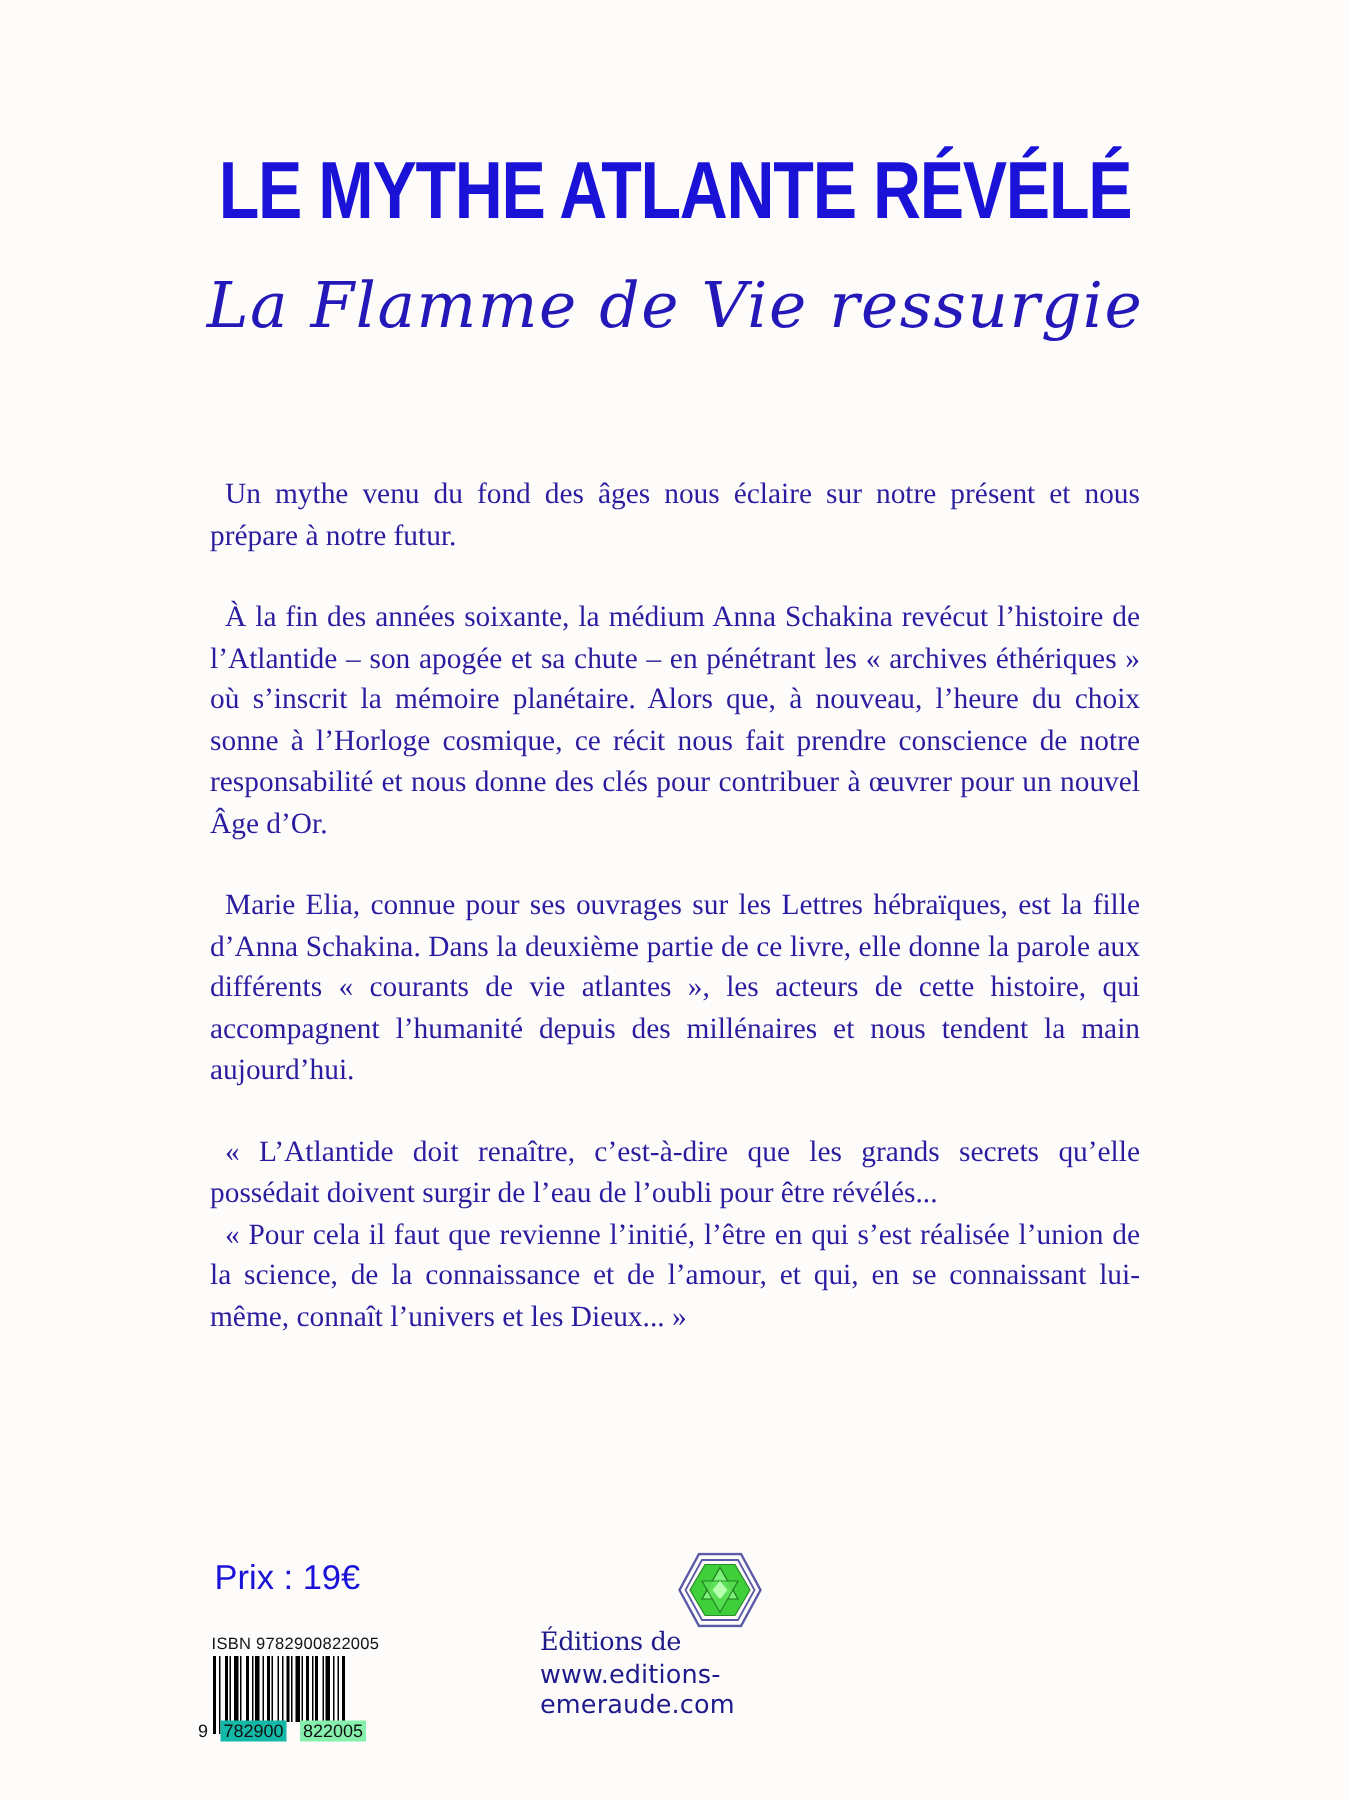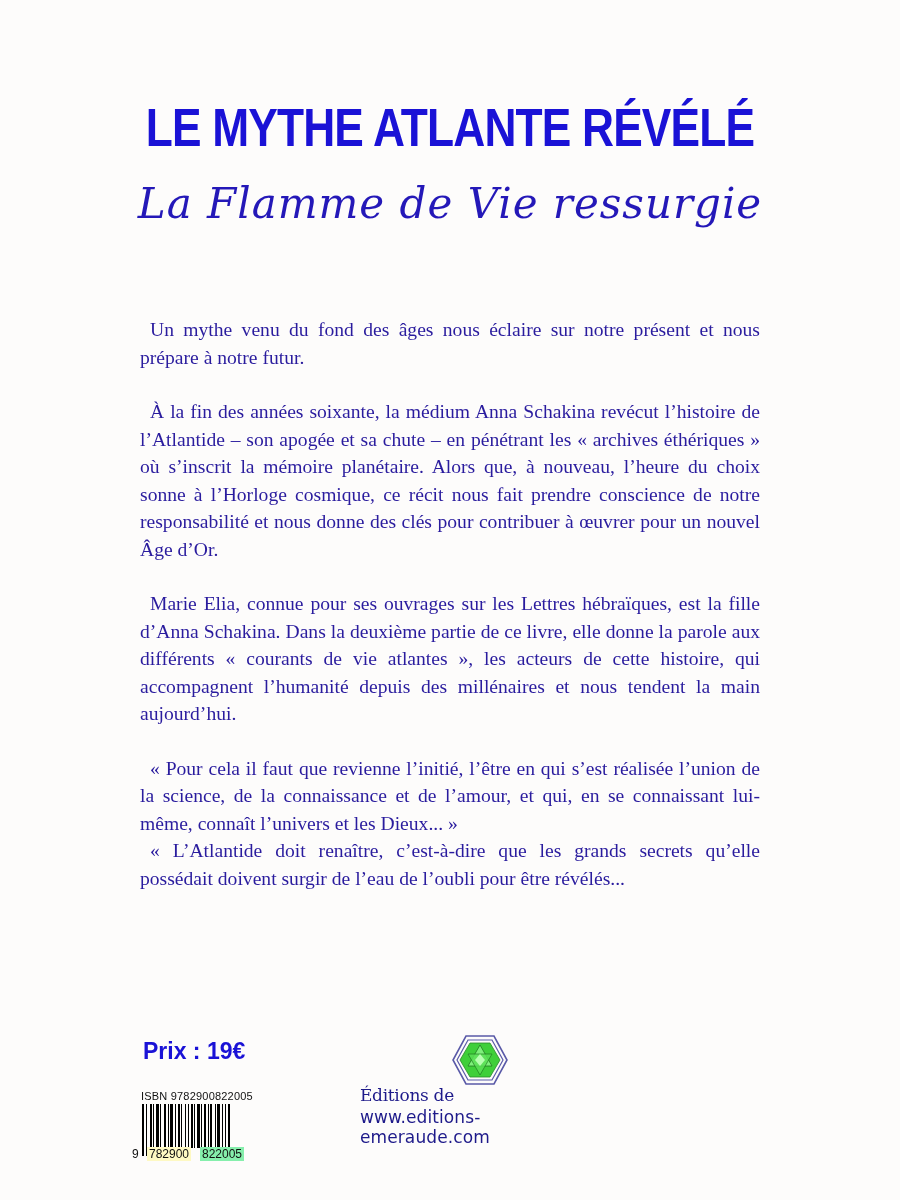--- a/index.html
+++ b/index.html
@@ -20,40 +20,40 @@
   }
   .body {
     position: absolute; left: 140px; top: 316px; width: 620px;
     font-family: Liberation Serif, serif; font-size: 19.6px; line-height: 27.5px;
     color: #2a1c9e; text-align: justify;
   }
   .body p { margin: 0 0 27px 0; }
   .body p.quote { margin: 0; }
   .indent { text-indent: 10px; }
   .price {
-    position: absolute; left: 143px; top: 1038px; font-weight: bold; font-size: 23px; color: #1a12d6;
+    position: absolute; left: 143px; top: 1038px; font-weight: normal; font-size: 23px; color: #1a12d6;
     font-family: "Liberation Sans", sans-serif;
   }
   .isbn-label {
     position: absolute; left: 141px; top: 1090px; font-size: 11px; color: #111; letter-spacing: 0.2px;
     font-family: "Liberation Sans", sans-serif;
     text-align: right;
   }
   .barcode {
     position: absolute; left: 142px; top: 1104px; width: 108px; height: 50px;
     display: flex; align-items: flex-start;
   }
   .barcode span { display: block; background: #000; height: 44px; }
   .barcode span.guard { height: 52px; }
   .barcode-digits {
     position: absolute; left: 132px; top: 1147px; font-size: 12px; color: #111;
     font-family: "Liberation Sans", sans-serif; background: transparent; width: 125px;
   }
   .barcode-digits .d1 { position: absolute; left: 0; }
-  .barcode-digits .d2 { position: absolute; left: 15px; background: #fef9c3; padding: 0 2px; }
+  .barcode-digits .d2 { position: absolute; left: 15px; background: #14b8a6; padding: 0 2px; }
   .barcode-digits .d3 { position: absolute; left: 68px; background: #86efac; padding: 0 2px; }
   .logo {
     position: absolute; left: 360px; top: 1035px; width: 240px; text-align: left;
   }
   .logo svg { display: block; margin: 0 auto; }
   .pub-line1 {
     font-family: "DejaVu Serif", serif; color: #1e1a8a; font-size: 17px; line-height: 18px; margin-top: 1px;
     letter-spacing: -0.3px;
   }
   .pub-line2 {
@@ -67,22 +67,22 @@
 </head>
 <body>
 
 <div class="title">LE MYTHE ATLANTE RÉVÉLÉ</div>
 <div class="subtitle">La Flamme de Vie ressurgie</div>
 
 <div class="body">
   <p class="indent">Un mythe venu du fond des âges nous éclaire sur notre présent et nous prépare à notre futur.</p>
   <p class="indent">À la fin des années soixante, la médium Anna Schakina revécut l’histoire de l’Atlantide – son apogée et sa chute – en pénétrant les « archives éthériques » où s’inscrit la mémoire planétaire. Alors que, à nouveau, l’heure du choix sonne à l’Horloge cosmique, ce récit nous fait prendre conscience de notre responsabilité et nous donne des clés pour contribuer à œuvrer pour un nouvel Âge d’Or.</p>
   <p class="indent">Marie Elia, connue pour ses ouvrages sur les Lettres hébraïques, est la fille d’Anna Schakina. Dans la deuxième partie de ce livre, elle donne la parole aux différents « courants de vie atlantes », les acteurs de cette histoire, qui accompagnent l’humanité depuis des millénaires et nous tendent la main aujourd’hui.</p>
+  <p class="quote indent">« L’Atlantide doit renaître, c’est-à-dire que les grands secrets qu’elle possédait doivent surgir de l’eau de l’oubli pour être révélés...</p>
   <p class="quote indent">« Pour cela il faut que revienne l’initié, l’être en qui s’est réalisée l’union de la science, de la connaissance et de l’amour, et qui, en se connaissant lui-même, connaît l’univers et les Dieux... »</p>
-  <p class="quote indent">« L’Atlantide doit renaître, c’est-à-dire que les grands secrets qu’elle possédait doivent surgir de l’eau de l’oubli pour être révélés...</p>
 </div>
 
 <div class="price">Prix : 19€</div>
 <div class="isbn-label">ISBN 9782900822005</div>
 
 <div class="barcode">
   <span class="guard" style="width:2px;margin-right:2px"></span>
   <span class="guard" style="width:1px;margin-right:3px"></span>
   <span style="width:2px;margin-right:1px"></span>
   <span style="width:1px;margin-right:2px"></span>

